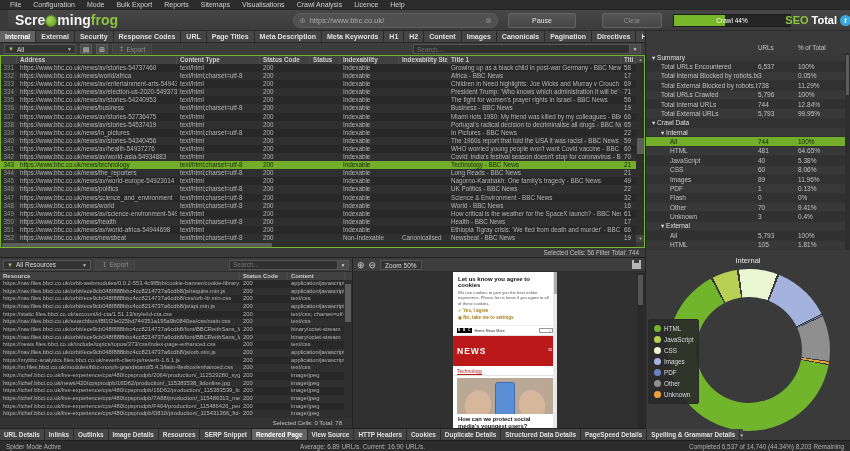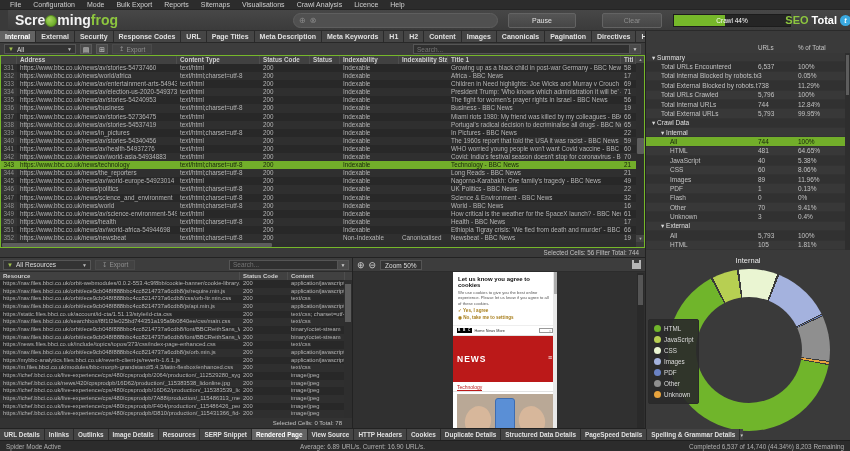--- a/index.html
+++ b/index.html
@@ -126,21 +126,21 @@
   .cookie p { font-size:4.2px; color:#555; line-height:1.3; margin-bottom:2px; }
   .cookie .clink { display:block; font-size:4.6px; font-weight:bold; color:#a87e1c; line-height:1.5; }
   .bbcnav { display:flex; align-items:center; gap:2px; padding:2px 4px; border-bottom:1px solid #e2e2e2; }
   .bbcblocks { display:flex; gap:0.5px; }
   .bbcblocks span { width:4.5px; height:4.5px; background:#000; color:#fff; font-size:3.2px; font-weight:bold;
                     text-align:center; line-height:4.5px; }
   .bbcnav .navitem { font-size:3.8px; color:#333; padding:0 1px; }
   .bbcnav .nsearch { margin-left:auto; width:14px; height:5px; border:0.5px solid #999; font-size:3.5px;
                      color:#777; text-align:right; padding-right:1px; line-height:5px;}
   .newsbanner { background:#bb1919; color:#fff; font-size:8.5px; font-weight:bold; letter-spacing:1px;
-                padding:18px 4px; display:flex; }
+                padding:10px 4px; display:flex; }
   .newsbanner .burger { margin-left:auto; font-size:7px; }
   .sectionlink { font-size:5px; color:#bb1919; padding:2px 4px 1px; border-bottom:1px solid #e2e2e2; }
   .sectionlink span { border-bottom:0.5px solid #bb1919; }
   .photo { margin:2px 4px 0; height:36px; background:#b9a896; position:relative; overflow:hidden; }
   .photo .hand1,.photo .hand2 { position:absolute; width:26px; height:30px; background:#d7b79b; border-radius:50%; top:12px; }
   .photo .hand1 { left:8px; transform:rotate(15deg); }
   .photo .hand2 { right:8px; transform:rotate(-15deg); }
   .photo .phone { position:absolute; left:38px; top:4px; width:20px; height:34px; background:#5a8fd6;
                   border-radius:3px; border:1px solid #3d6cb0; }
   .headline { font-size:5.8px; font-weight:bold; color:#111; padding:2px 5px 1px; line-height:1.25; }
@@ -202,20 +202,21 @@
       <div class="menu-item">Visualisations</div>
       <div class="menu-item">Crawl Analysis</div>
       <div class="menu-item">Licence</div>
       <div class="menu-item">Help</div>
     </div>
 
   <div class="topbar">
     <div class="logo"><span>Scre</span><span class="frog-ico"></span><span>ming</span><span class="green">frog</span></div>
     <div class="urlbar">
       <span class="globe">⊕</span>
+      <input value="https://www.bbc.co.uk/" style="">
       <span class="clear-x">⊗</span>
     </div>
     <div class="tb-btn btn-pause">Pause</div>
     <div class="tb-btn btn-clear">Clear</div>
     <div class="progress">
       <div class="fill" style="width: 44%; background: rgb(118, 184, 42);"></div>
       <div class="plabel">Crawl 44%</div>
     </div>
     <div class="brand">
       <span class="seo">SEO</span>

